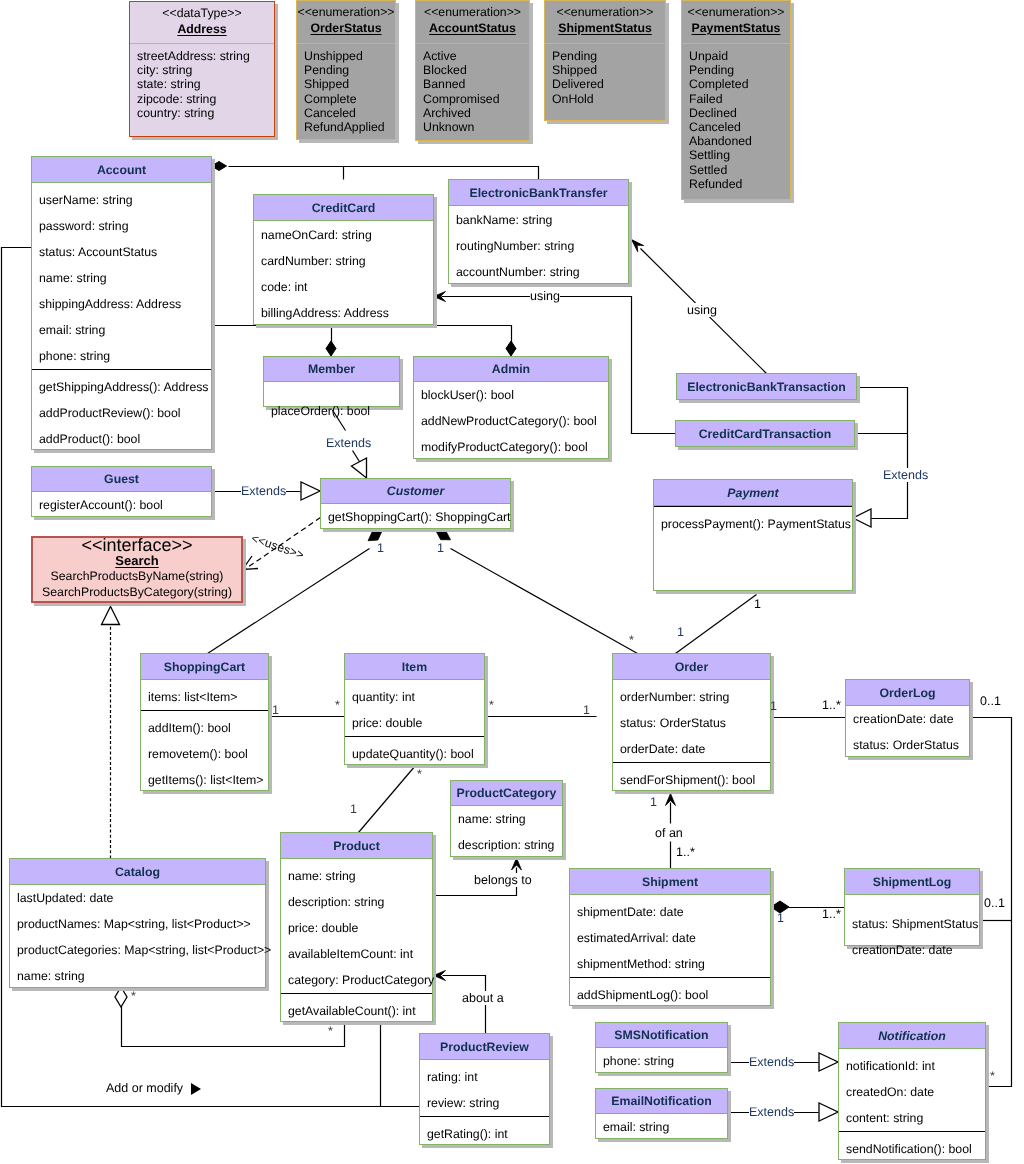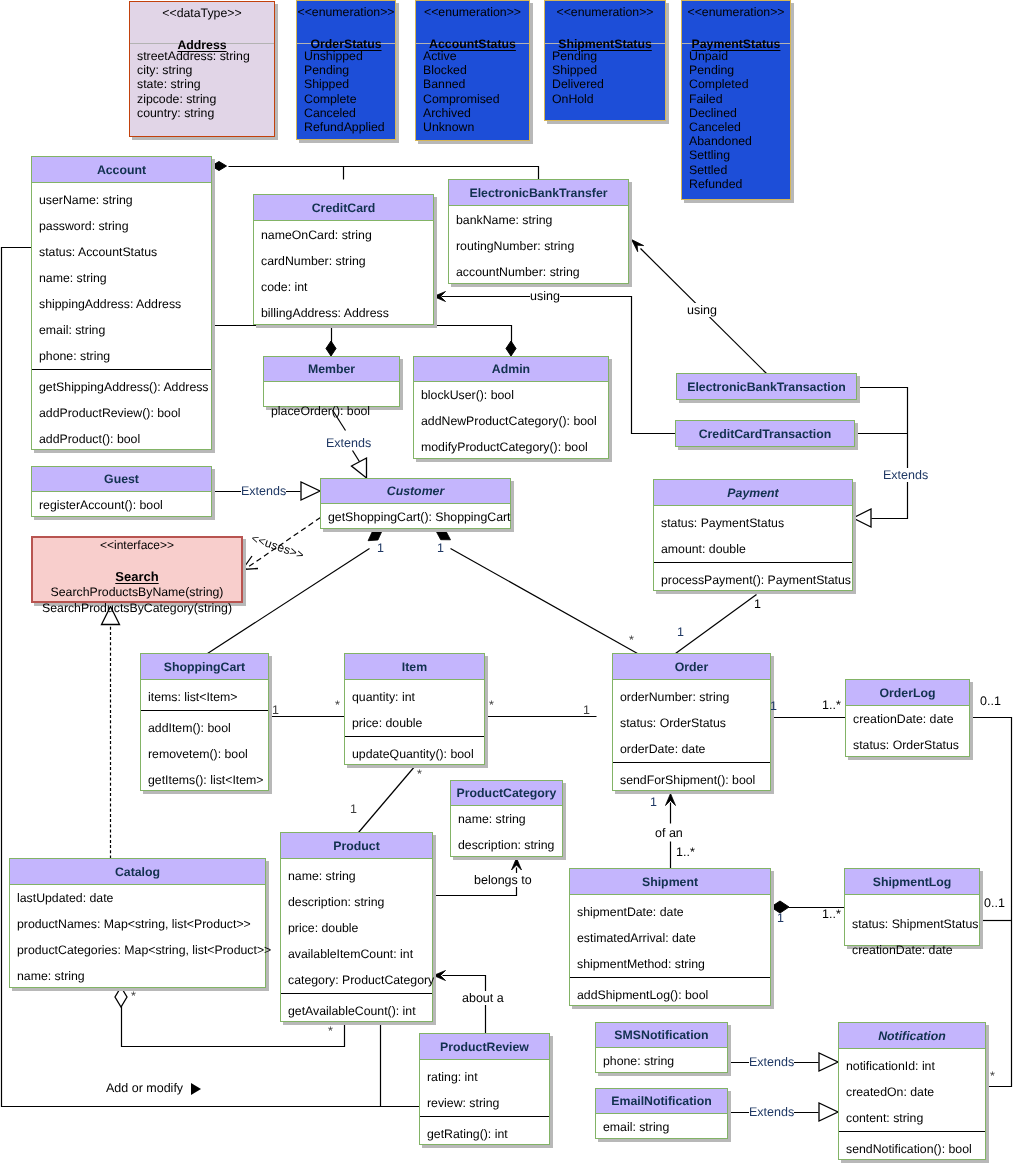--- a/index.html
+++ b/index.html
@@ -8,40 +8,40 @@
        font-family:"Liberation Sans",sans-serif;font-size:12.3px;
        -webkit-font-smoothing:antialiased;text-rendering:geometricPrecision;}
   #diagram{position:absolute;left:0;top:0;width:1024px;height:1164px;}
   svg#links{position:absolute;left:0;top:0;width:1024px;height:1164px;overflow:visible;z-index:1;}
   .node{position:absolute;box-sizing:border-box;z-index:2;}
   .node .shadow{position:absolute;left:3px;top:3px;width:100%;height:100%;background:#b8b8b8;z-index:0;}
   .node .frame{position:absolute;left:0;top:0;width:100%;height:100%;z-index:1;box-sizing:border-box;
                display:flex;flex-direction:column;}
   .k-class .frame{border:1px solid #82b366;background:#ffffff;}
   .k-class .hdr{background:#c4b5fd;border-bottom:1px solid #82b366;}
-  .k-enum .frame{border:1px solid #d6b656;background:#1d4ed8;}
+  .k-enum .frame{border:1px solid #d6b656;background:#a3a3a3;}
   .k-enum .hdr{border-bottom:1px solid #b3b3b3;}
   .k-dtype .frame{border:1px solid #c2410c;background:#e1d5e7;}
   .k-dtype .hdr{border-bottom:1px solid #b3b3b3;}
   .k-iface .frame{border:2px solid #b85450;background:#f8cecc;}
   .hdr{box-sizing:border-box;text-align:center;color:#12314f;font-weight:bold;
        display:flex;align-items:center;justify-content:center;font-size:12.3px;flex:none;}
   .hdr.italic{font-style:italic;}
   .hdr.stacked{flex-direction:column;justify-content:center;color:#000;font-weight:normal;}
   .hdr.stacked{justify-content:flex-start;padding-top:3px;}
   .hdr.stacked .stereo{font-weight:normal;font-size:12.3px;line-height:16px;}
   .hdr.stacked .nm{font-weight:bold;font-size:12.3px;line-height:17px;}
-  .nm.ul{text-decoration:underline;text-underline-offset:2px;margin-top:16px;}
+  .nm.ul{text-decoration:underline;text-underline-offset:2px;}
   .sec{box-sizing:border-box;flex:none;}
   .sec.compact{padding-left:7px;}
   .row{box-sizing:border-box;padding-left:7px;color:#000;white-space:nowrap;
        display:flex;align-items:center;font-size:12.3px;}
   .crow{color:#000;white-space:nowrap;font-size:12.3px;line-height:14.2px;}
   .ifacebody{text-align:center;color:#000;}
-  .ifacebody .stereo{font-size:12px;line-height:15px;}
+  .ifacebody .stereo{font-size:18px;line-height:15px;}
   .ifacebody .nm{font-weight:bold;font-size:13px;line-height:15px;}
   .ifacebody .crow{text-align:center;line-height:16px;}
   .lbl{position:absolute;color:#1f3864;font-size:12.5px;white-space:nowrap;
        background:#ffffff;z-index:3;line-height:14px;}
   .lbl.blk,.mult.blk{color:#000;}
   .mult.gry{color:#3d3d3d;}
   .mult{position:absolute;color:#1f3864;font-size:12.5px;white-space:nowrap;z-index:3;line-height:13px;}
   .tri{position:absolute;width:0;height:0;border-left:10px solid #000;
        border-top:6px solid transparent;border-bottom:6px solid transparent;z-index:3;}
 
@@ -318,24 +318,20 @@
           <span>CreditCardTransaction</span>
         </div>
   </div>
 </div>
 <div class="node k-class" style="left:653px;top:479px;width:200px;height:112px">
   <div class="shadow"></div>
   <div class="frame">
     <div class="hdr italic" style="height:26px">
           <span>Payment</span>
         </div>
-    <div class="sec" style="height:56px;padding-top:4px">
-      <div class="row" style="height:26px">status: PaymentStatus</div>
-      <div class="row" style="height:26px">amount: double</div>
-    </div>
     <div class="sec" style="border-top:1px solid #000;height:30px;padding-top:4px">
       <div class="row" style="height:26px">processPayment(): PaymentStatus</div>
     </div>
   </div>
 </div>
 <div class="node k-class" style="left:140px;top:653px;width:129px;height:138px">
   <div class="shadow"></div>
   <div class="frame">
     <div class="hdr" style="height:26px">
           <span>ShoppingCart</span>

